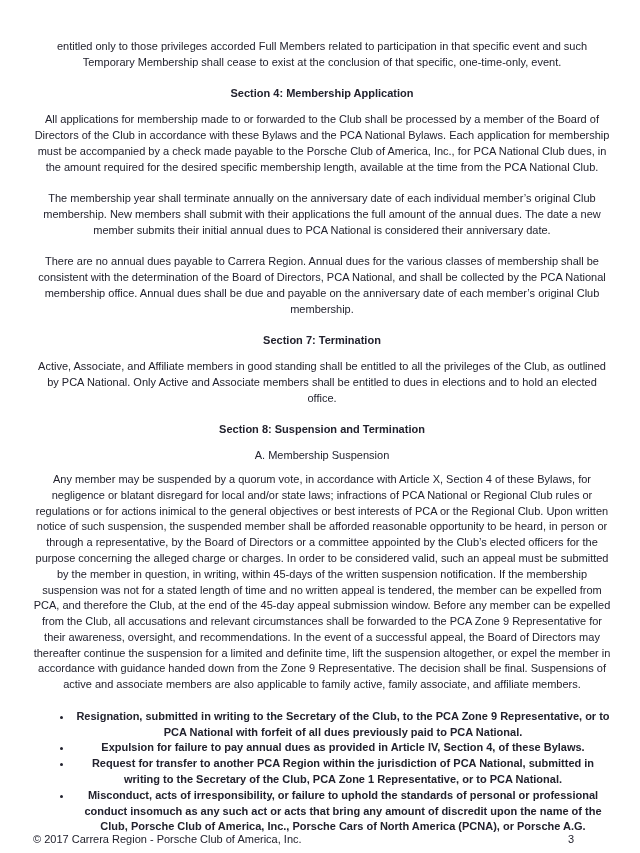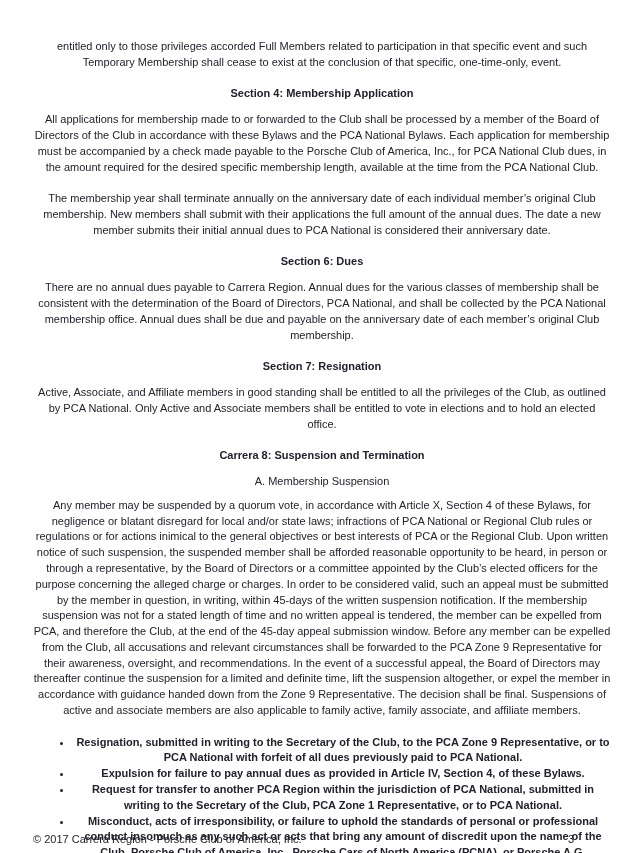--- a/index.html
+++ b/index.html
@@ -71,31 +71,30 @@
     <div class="section">
       <p class="heading">Section 4: Membership Application</p>
       <p class="para">All applications for membership made to or forwarded to the Club shall be processed by a member of the Board of Directors of the Club in accordance with these Bylaws and the PCA National Bylaws. Each application for membership must be accompanied by a check made payable to the Porsche Club of America, Inc., for PCA National Club dues, in the amount required for the desired specific membership length, available at the time from the PCA National Club.</p>
     </div>
 
     <div class="section">
       <p class="para">The membership year shall terminate annually on the anniversary date of each individual member’s original Club membership.  New members shall submit with their applications the full amount of the annual dues.  The date a new member submits their initial annual dues to PCA National is considered their anniversary date.</p>
     </div>
 
     <div class="section">
-      <p class="heading">Section 6: Dues</p>
       <p class="para">There are no annual dues payable to Carrera Region.  Annual dues for the various classes of membership shall be consistent with the determination of the Board of Directors, PCA National, and shall be collected by the PCA National membership office.  Annual dues shall be due and payable on the anniversary date of each member’s original Club membership.</p>
     </div>
 
     <div class="section">
-      <p class="heading">Section 7: Resignation</p>
-      <p class="para">Active, Associate, and Affiliate members in good standing shall be entitled to all the privileges of the Club, as outlined by PCA National.  Only Active and Associate members shall be entitled to vote in elections and to hold an elected office.</p>
+      <p class="heading">Section 7: Termination</p>
+      <p class="para">Active, Associate, and Affiliate members in good standing shall be entitled to all the privileges of the Club, as outlined by PCA National.  Only Active and Associate members shall be entitled to dues in elections and to hold an elected office.</p>
     </div>
 
     <div class="section">
-      <p class="heading">Carrera 8: Suspension and Termination</p>
+      <p class="heading">Section 8: Suspension and Termination</p>
       <p class="subhead">A. Membership Suspension</p>
       <p class="para">Any member may be suspended by a quorum vote, in accordance with Article X, Section 4 of these Bylaws, for negligence or blatant disregard for local and/or state laws; infractions of PCA National or Regional Club rules or regulations or for actions inimical to the general objectives or best interests of PCA or the Regional Club.  Upon written notice of such suspension, the suspended member shall be afforded reasonable opportunity to be heard, in person or through a representative, by the Board of Directors or a committee appointed by the Club’s elected officers for the purpose concerning the alleged charge or charges.  In order to be considered valid, such an appeal must be submitted by the member in question, in writing, within 45-days of the written suspension notification. If the membership suspension was not for a stated length of time and no written appeal is tendered, the member can be expelled from PCA, and therefore the Club, at the end of the 45-day appeal submission window.  Before any member can be expelled from the Club, all accusations and relevant circumstances shall be forwarded to the PCA Zone 9 Representative for their awareness, oversight, and recommendations.  In the event of a successful appeal, the Board of Directors may thereafter continue the suspension for a limited and definite time, lift the suspension altogether, or expel the member in accordance with guidance handed down from the Zone 9 Representative.  The decision shall be final.  Suspensions of active and associate members are also applicable to family active, family associate, and affiliate members.</p>
 
       <ul class="bullets">
         <li>Resignation, submitted in writing to the Secretary of the Club, to the PCA Zone 9 Representative, or to PCA National with forfeit of all dues previously paid to PCA National.</li>
         <li>Expulsion for failure to pay annual dues as provided in Article IV, Section 4, of these Bylaws.</li>
         <li>Request for transfer to another PCA Region within the jurisdiction of PCA National, submitted in writing to the Secretary of the Club, PCA Zone 1 Representative, or to PCA National.</li>
         <li>Misconduct, acts of irresponsibility, or failure to uphold the standards of personal or professional conduct insomuch as any such act or acts that bring any amount of discredit upon the name of the Club, Porsche Club of America, Inc., Porsche Cars of North America (PCNA), or Porsche A.G.</li>
       </ul>
     </div>

